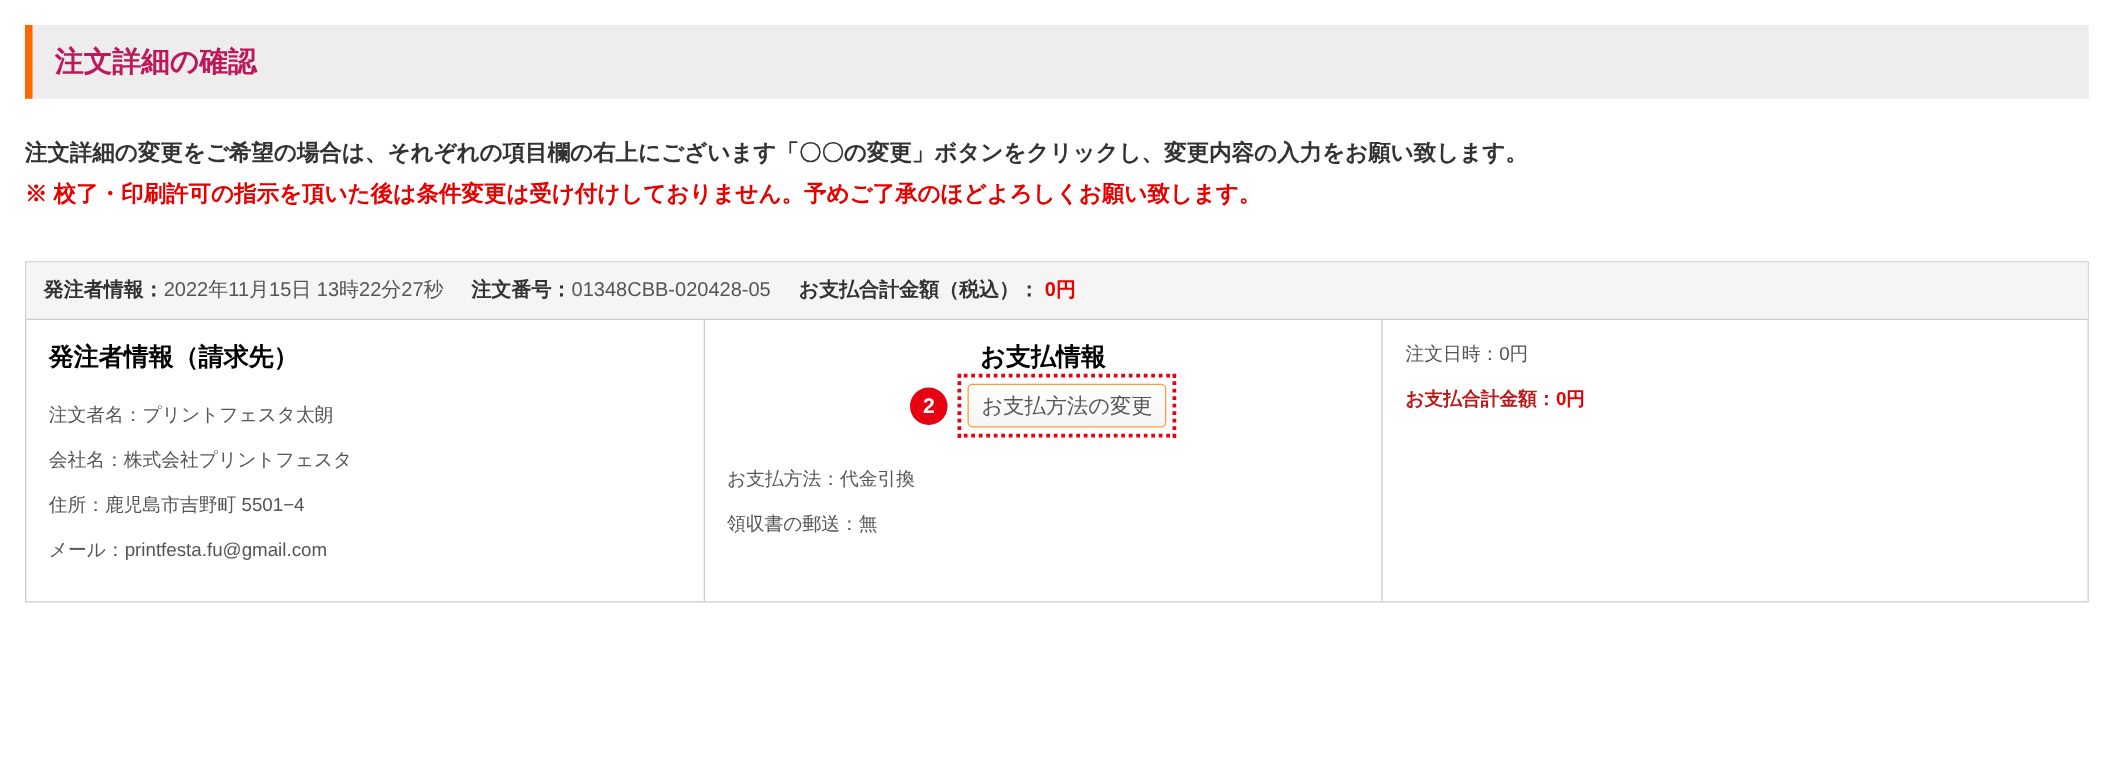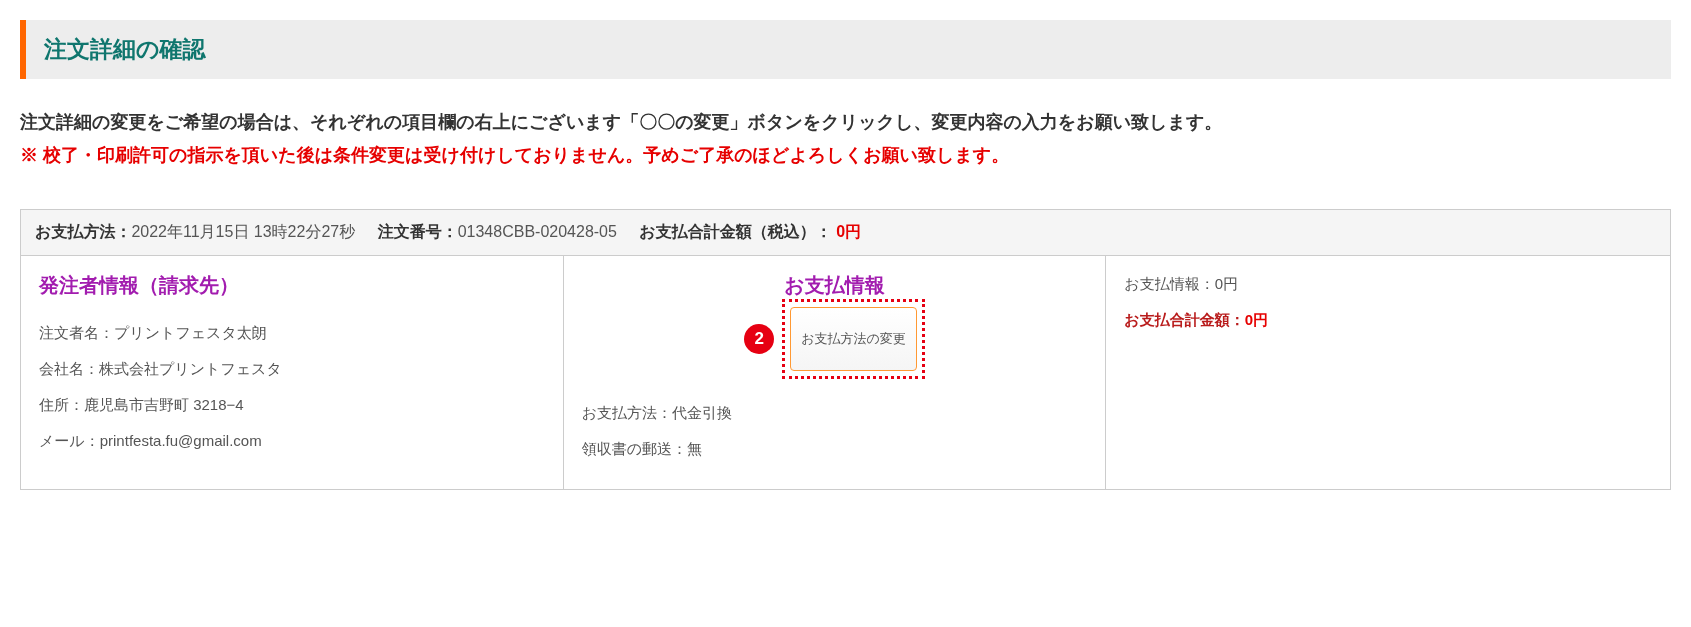--- a/index.html
+++ b/index.html
@@ -15,21 +15,21 @@
     }
     .page-title-bar {
       background: #ededed;
       border-left: 6px solid #ff6600;
       padding: 14px 18px;
       margin-bottom: 30px;
     }
     .page-title-bar h1 {
       font-size: 23px;
       font-weight: bold;
-      color: #0f766e;
+      color: #be185d;
     }
     .instruction {
       margin-bottom: 6px;
       font-size: 18px;
       font-weight: bold;
       color: #333;
       line-height: 1.5;
     }
     .warning {
       color: #e60000;
@@ -77,21 +77,21 @@
       flex: 1.15;
       border-right: 1px solid #ccc;
       position: relative;
     }
     .col3 {
       flex: 1.2;
     }
     .section-title {
       font-size: 20px;
       font-weight: bold;
-      color: #a21caf;
+      color: #000000;
       margin-bottom: 22px;
     }
     .col2-head {
       display: flex;
       align-items: center;
       justify-content: flex-start;
       margin-bottom: 22px;
       flex-direction: column;
     }
     .col2-head .section-title {
@@ -127,70 +127,70 @@
     }
     .dotted-box {
       border: 3px dotted #e60012;
       padding: 5px;
       display: inline-block;
     }
     .change-btn {
       background: linear-gradient(#fff, #f5f5f5);
       border: 1px solid #ff9933;
       border-radius: 4px;
-      padding: 22px 10px;
-      font-size: 13px;
+      padding: 5px 10px;
+      font-size: 17px;
       color: #555;
       cursor: pointer;
     }
     .badge-btn-group {
       display: flex;
       align-items: center;
     }
   </style>
 </head>
 <body>
 
 <div class="page-title-bar">
   <h1>注文詳細の確認</h1>
 </div>
 
 <p class="instruction">注文詳細の変更をご希望の場合は、それぞれの項目欄の右上にございます「〇〇の変更」ボタンをクリックし、変更内容の入力をお願い致します。</p>
 <p class="warning">※ 校了・印刷許可の指示を頂いた後は条件変更は受け付けしておりません。予めご了承のほどよろしくお願い致します。</p>
 
 <div class="order-box">
   <div class="order-header">
-    <span class="label">お支払方法：</span><span class="value">2022年11月15日 13時22分27秒</span>
+    <span class="label">発注者情報：</span><span class="value">2022年11月15日 13時22分27秒</span>
     <span class="label">注文番号：</span><span class="value">01348CBB-020428-05</span>
     <span class="total-label">お支払合計金額（税込）：</span> <span class="total-value">0円</span>
   </div>
 
   <div class="columns">
     <div class="col col1">
       <div class="section-title">発注者情報（請求先）</div>
       <div class="info-line">注文者名：プリントフェスタ太朗</div>
       <div class="info-line">会社名：株式会社プリントフェスタ</div>
-      <div class="info-line">住所：鹿児島市吉野町 3218−4</div>
+      <div class="info-line">住所：鹿児島市吉野町 5501−4</div>
       <div class="info-line">メール：printfesta.fu@gmail.com</div>
     </div>
 
     <div class="col col2">
       <div class="col2-head">
         <div class="section-title">お支払情報</div>
         <div class="badge-btn-group">
           <span class="step-badge">2</span>
           <span class="dotted-box">
             <button class="change-btn">お支払方法の変更</button>
           </span>
         </div>
       </div>
       <div class="info-line">お支払方法：代金引換</div>
       <div class="info-line">領収書の郵送：無</div>
     </div>
 
     <div class="col col3">
-      <div class="info-line">お支払情報：0円</div>
+      <div class="info-line">注文日時：0円</div>
       <div class="info-line">
         <span class="bold">お支払合計金額：</span><span class="red-bold">0円</span>
       </div>
     </div>
   </div>
 </div>
 
 </body></html>

